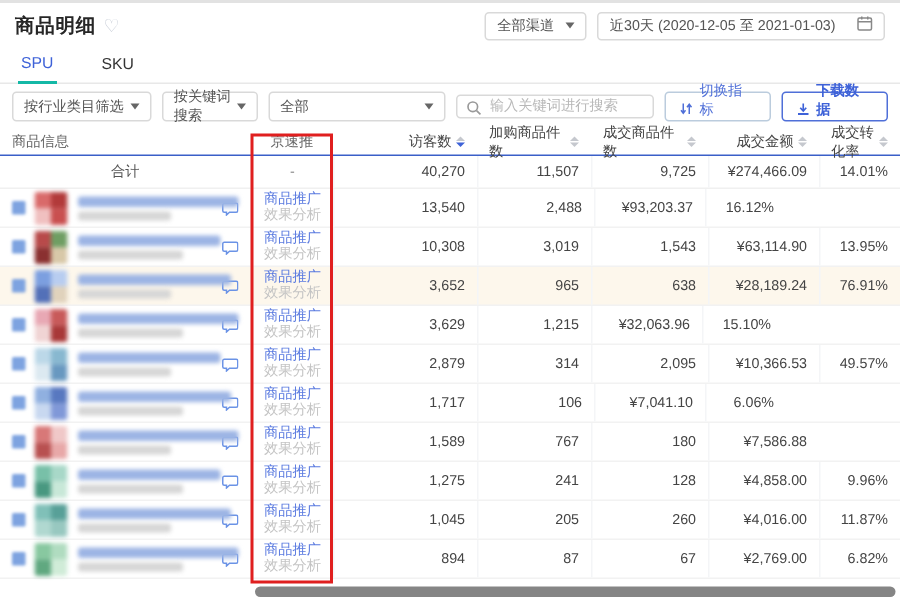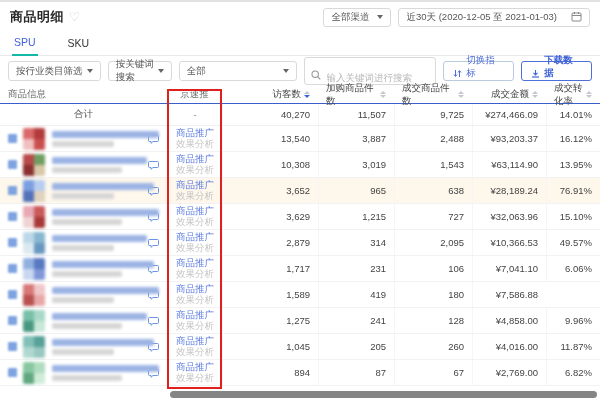--- a/index.html
+++ b/index.html
@@ -22,21 +22,21 @@
   .tabs{display:flex;align-items:flex-end;height:24px;border-bottom:1px solid #e8e8e8;padding:0 12px;gap:28px;}
   .tab{font-size:10.5px;color:#333;padding:4px 2px 6px;cursor:pointer;}
   .tab.active{color:#3e62d8;border-bottom:2px solid #14b8a6;margin-bottom:-1px;font-weight:normal;}
 
   
   .filterbar{display:flex;align-items:center;height:30px;padding:0 8px;gap:7px;}
   .sel{display:flex;align-items:center;justify-content:space-between;height:20px;border:1px solid #d9d9d9;border-radius:3px;font-size:9.5px;color:#555;padding:0 7px;background:#fff;cursor:pointer;}
   .sel-cat{width:93px;}
   .sel-all{width:118px;}
   .sel-kw{width:64px;}
-  .search{display:flex;align-items:flex-end;height:28px;border:1px solid #d9d9d9;border-radius:3px;background:#fff;width:133px;padding:0 6px;gap:4px;}
+  .search{display:flex;align-items:flex-start;height:16px;border:1px solid #d9d9d9;border-radius:3px;background:#fff;width:133px;padding:0 6px;gap:4px;}
   .search input{border:none;outline:none;font-size:9.5px;color:#555;width:100%;font-family:inherit;}
   .search input::placeholder{color:#b8b8b8;}
   .btns{margin-left:auto;display:flex;gap:7px;}
   .btn{display:flex;align-items:flex-end;gap:4px;height:20px;border-radius:3px;font-size:9.5px;padding:0 9px;cursor:pointer;background:#fff;}
   .btn-switch{border:1px solid #bcd;color:#4f6fd8;}
   .btn-download{border:1px solid #4f6fd8;color:#3e62d8;font-weight:bold;}
 
   
   .table{width:600px;font-size:9.5px;}
   .thead{display:flex;height:18px;align-items:center;border-bottom:1px solid #3a5fc8;}
@@ -236,21 +236,20 @@
         <svg width="11" height="10" viewBox="0 0 11 10">
                 <path d="M1.5 1.5 h8 a1 1 0 0 1 1 1 v4 a1 1 0 0 1 -1 1 h-4.5 l-2 1.8 v-1.8 h-1.5 a1 1 0 0 1 -1 -1 v-4 a1 1 0 0 1 1 -1 z" fill="none" stroke="#6b93e6" stroke-width="1"></path>
               </svg>
       </span>
     </div>
     <div class="td col-jst">
       <a class="promo">商品推广</a>
       <span class="analysis">效果分析</span>
     </div>
     <div class="td num col-visitors">13,540</div>
-    <div class="td num col-addcart">3,887</div>
     <div class="td num col-deal">2,488</div>
     <div class="td num col-amount">¥93,203.37</div>
     <div class="td num col-rate">16.12%</div>
   </div>
         <div class="tr">
     <div class="td col-product">
       <span class="cb"></span>
       <span class="thumb">
               <i style="background: rgb(184, 74, 74);"></i>
               <i style="background: rgb(111, 158, 99);"></i>
@@ -324,21 +323,20 @@
                 <path d="M1.5 1.5 h8 a1 1 0 0 1 1 1 v4 a1 1 0 0 1 -1 1 h-4.5 l-2 1.8 v-1.8 h-1.5 a1 1 0 0 1 -1 -1 v-4 a1 1 0 0 1 1 -1 z" fill="none" stroke="#6b93e6" stroke-width="1"></path>
               </svg>
       </span>
     </div>
     <div class="td col-jst">
       <a class="promo">商品推广</a>
       <span class="analysis">效果分析</span>
     </div>
     <div class="td num col-visitors">3,629</div>
     <div class="td num col-addcart">1,215</div>
-    <div class="td num col-deal">727</div>
     <div class="td num col-amount">¥32,063.96</div>
     <div class="td num col-rate">15.10%</div>
   </div>
         <div class="tr">
     <div class="td col-product">
       <span class="cb"></span>
       <span class="thumb">
               <i style="background: rgb(188, 216, 232);"></i>
               <i style="background: rgb(136, 184, 208);"></i>
               <i style="background: rgb(220, 233, 241);"></i>
@@ -381,21 +379,20 @@
         <svg width="11" height="10" viewBox="0 0 11 10">
                 <path d="M1.5 1.5 h8 a1 1 0 0 1 1 1 v4 a1 1 0 0 1 -1 1 h-4.5 l-2 1.8 v-1.8 h-1.5 a1 1 0 0 1 -1 -1 v-4 a1 1 0 0 1 1 -1 z" fill="none" stroke="#6b93e6" stroke-width="1"></path>
               </svg>
       </span>
     </div>
     <div class="td col-jst">
       <a class="promo">商品推广</a>
       <span class="analysis">效果分析</span>
     </div>
     <div class="td num col-visitors">1,717</div>
-    <div class="td num col-addcart">231</div>
     <div class="td num col-deal">106</div>
     <div class="td num col-amount">¥7,041.10</div>
     <div class="td num col-rate">6.06%</div>
   </div>
         <div class="tr">
     <div class="td col-product">
       <span class="cb"></span>
       <span class="thumb">
               <i style="background: rgb(216, 120, 120);"></i>
               <i style="background: rgb(240, 200, 200);"></i>
@@ -410,21 +407,21 @@
         <svg width="11" height="10" viewBox="0 0 11 10">
                 <path d="M1.5 1.5 h8 a1 1 0 0 1 1 1 v4 a1 1 0 0 1 -1 1 h-4.5 l-2 1.8 v-1.8 h-1.5 a1 1 0 0 1 -1 -1 v-4 a1 1 0 0 1 1 -1 z" fill="none" stroke="#6b93e6" stroke-width="1"></path>
               </svg>
       </span>
     </div>
     <div class="td col-jst">
       <a class="promo">商品推广</a>
       <span class="analysis">效果分析</span>
     </div>
     <div class="td num col-visitors">1,589</div>
-    <div class="td num col-addcart">419</div>
+    <div class="td num col-addcart">767</div>
     <div class="td num col-deal">180</div>
     <div class="td num col-amount">¥7,586.88</div>
   </div>
         <div class="tr">
     <div class="td col-product">
       <span class="cb"></span>
       <span class="thumb">
               <i style="background: rgb(120, 192, 168);"></i>
               <i style="background: rgb(168, 216, 200);"></i>
               <i style="background: rgb(72, 152, 128);"></i>

